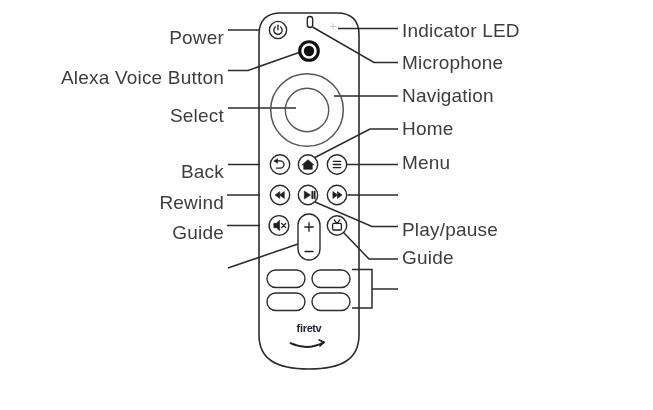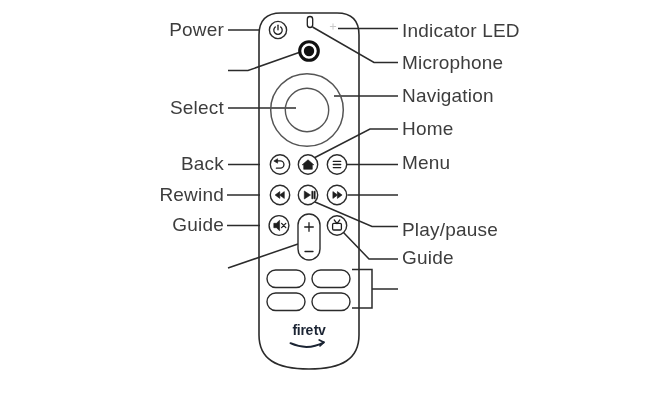--- a/index.html
+++ b/index.html
@@ -1,24 +1,24 @@
 <!DOCTYPE html>
 <html><head>
 <meta charset="utf-8">
 <style>
   html,body{margin:0;padding:0;background:#ffffff;}
   .stage{position:relative;width:653px;height:410px;overflow:hidden;
          font-family:"Liberation Sans",sans-serif;background:#ffffff;}
   .stage svg{position:absolute;left:0;top:0;}
   .lbl{position:absolute;font-size:19px;line-height:22px;color:#3d3d3d;
        letter-spacing:.2px;white-space:nowrap;}
-  .lbl.left{right:429px;text-align:right;}
+  .lbl.left{right:429px;text-align:right;margin-top:8px;}
   .lbl.right{left:402px;text-align:left;}
   .logo{position:absolute;left:259px;top:322px;width:100px;text-align:center;
-        font-size:14px;font-weight:bold;color:#1b2433;word-spacing:-3px;letter-spacing:-.3px;}
+        font-size:11px;font-weight:bold;color:#1b2433;word-spacing:-3px;letter-spacing:-.3px;}
   
   .ln{stroke:#2b2b2b;stroke-width:1.5;fill:none;}
   .outline{stroke:#2b2b2b;stroke-width:1.6;fill:#ffffff;}
   .btn{stroke:#2b2b2b;stroke-width:1.4;fill:#ffffff;}
   .ic{stroke:#1e1e1e;stroke-width:1.3;fill:none;stroke-linecap:round;}
   .icf{fill:#1e1e1e;stroke:#1e1e1e;stroke-width:.6;stroke-linejoin:round;}
 </style>
 </head>
 <body>
 
@@ -143,20 +143,21 @@
       <rect class="btn" x="312" y="293" width="38" height="17.5" rx="8.7"></rect>
     </g>
 
     <g stroke="#1b2433" fill="none" stroke-linecap="round">
       <path stroke-width="2" d="M 290.5 343.2 Q 307.5 351 323.8 342.3"></path>
       <path stroke-width="1.7" d="M 323.8 342.3 L 319.2 339.9 M 323.8 342.3 L 320 345.9"></path>
     </g>
   </svg>
 
   <div class="lbl left" style="top:19px">Power</div>
+  <div class="lbl left" style="top:59px">Alexa Voice Button</div>
   <div class="lbl left" style="top:97px">Select</div>
   <div class="lbl left" style="top:153px">Back</div>
   <div class="lbl left" style="top:184px">Rewind</div>
   <div class="lbl left" style="top:214px">Guide</div>
 
   <div class="lbl right" style="top:20px">Indicator LED</div>
   <div class="lbl right" style="top:52px">Microphone</div>
   <div class="lbl right" style="top:85px">Navigation</div>
   <div class="lbl right" style="top:118px">Home</div>
   <div class="lbl right" style="top:152px">Menu</div>

